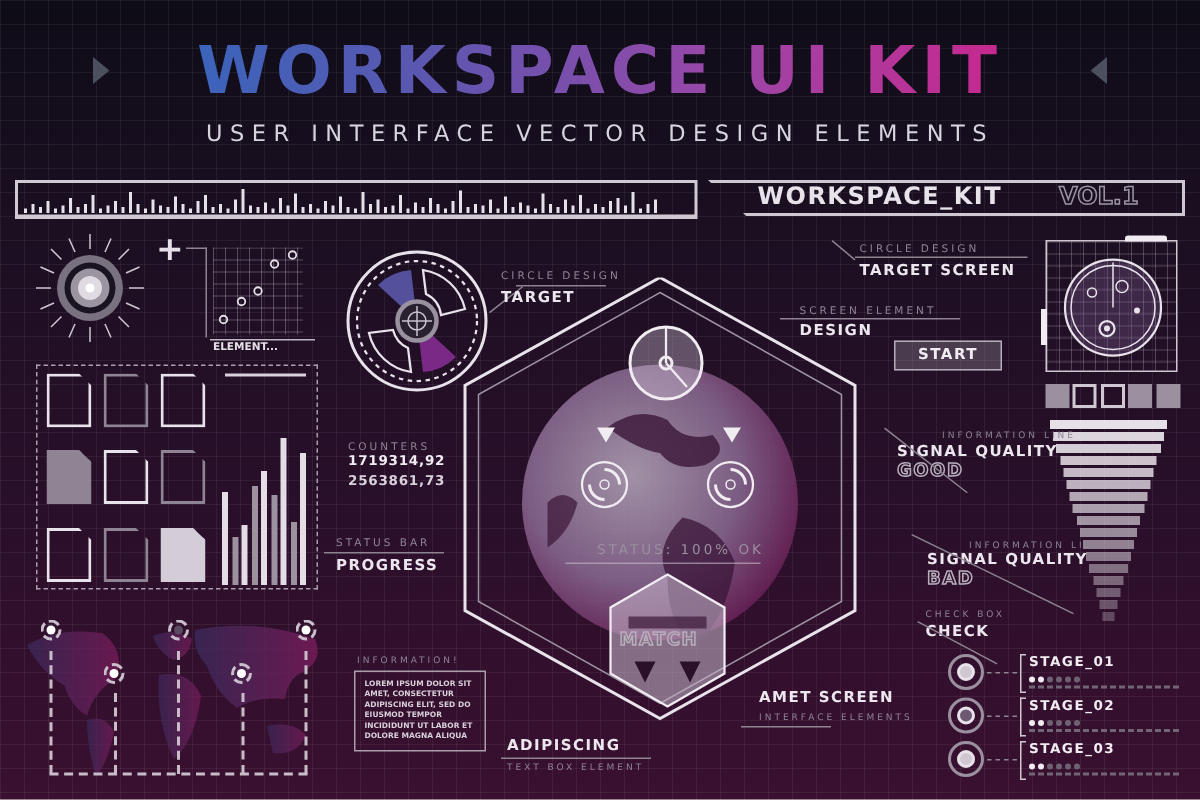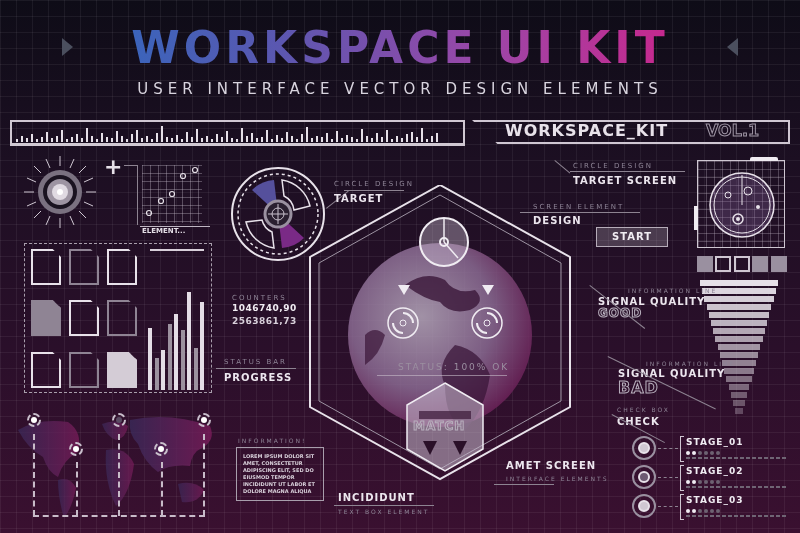--- a/index.html
+++ b/index.html
@@ -258,21 +258,21 @@
     <line x1="48" y1="38" x2="48" y2="58" stroke="#c8c0cc"></line>
       <line x1="38" y1="48" x2="58" y2="48" stroke="#c8c0cc"></line>
   </svg>
 </div>
 <div class="abs line" style="left:326px; top:208px; width:28px; transform:rotate(-38deg);"></div>
 <div class="abs line" style="left:344px; top:190px; width:60px;"></div>
 <div class="abs caption-small" style="left:334px; top:180px;">CIRCLE DESIGN</div>
 <div class="abs caption-big" style="left:334px; top:193px;">TARGET</div>
 
 <div class="abs caption-small" style="left:232px; top:294px;">COUNTERS</div>
-<div class="abs" style="left:232px; top:303px; font-size:9px; font-weight:bold; color:#f0ecf2; letter-spacing:0.5px;">1046740,90</div>
+<div class="abs" style="left:232px; top:303px; font-size:9px; font-weight:bold; color:#f0ecf2; letter-spacing:0.5px;">1719314,92</div>
 <div class="abs" style="left:232px; top:316px; font-size:9px; font-weight:bold; color:#d8d0da; letter-spacing:0.5px;">2563861,73</div>
 
 <div class="abs caption-small" style="left:224px; top:358px;">STATUS BAR</div>
 <div class="abs line" style="left:216px; top:368px; width:80px;"></div>
 <div class="abs caption-big" style="left:224px; top:372px;">PROGRESS</div>
 
 <div class="abs" style="left:305px; top:185px; width:270px; height:300px;">
   <svg width="270" height="300" viewBox="0 0 270 300">
     <defs>
       <radialGradient id="glob" cx="40%" cy="40%" r="65%">
@@ -383,21 +383,21 @@
     <div class="tri-bar" style="top: 128px; left: 35.2px; width: 7.6px; opacity: 0.28;"></div>
   </div>
 
 <div class="abs caption-small" style="left:628px; top:287px; font-size:6px;">INFORMATION LINE</div>
 <div class="abs caption-big" style="left:598px; top:296px;">SIGNAL QUALITY</div>
 <div class="abs outline-text" style="left:598px; top:306px; font-size:12px;">GOOD</div>
 <div class="abs line" style="left:590px; top:285px; width:70px; transform:rotate(38deg);"></div>
 
 <div class="abs caption-small" style="left:646px; top:360px; font-size:6px;">INFORMATION LINE</div>
 <div class="abs caption-big" style="left:618px; top:368px;">SIGNAL QUALITY</div>
-<div class="abs outline-text" style="left:618px; top:378px; font-size:16px;">BAD</div>
+<div class="abs outline-text" style="left:618px; top:378px; font-size:12px;">BAD</div>
 <div class="abs line" style="left:608px; top:356px; width:120px; transform:rotate(26deg);"></div>
 
 <div class="abs caption-small" style="left:617px; top:406px; font-size:6px;">CHECK BOX</div>
 <div class="abs caption-big" style="left:617px; top:416px;">CHECK</div>
 <div class="abs line" style="left:612px; top:414px; width:60px; transform:rotate(28deg);"></div>
 
 <div class="abs" id="stages" style="left:630px; top:436px; width:170px; height:90px;">
     <div class="abs circle" style="left: 2px; top: 0px; width: 24px; height: 24px; border: 2px solid rgb(154, 144, 160); display: flex; align-items: center; justify-content: center;">
       <div style="width: 12px; height: 12px; border-radius: 50%; background: rgb(207, 199, 210); border: 2px solid rgb(232, 226, 234);"></div>
     </div>
@@ -423,21 +423,21 @@
     <div class="abs dots" style="left: 56px; top: 70px; line-height: 4px;"><span class="on"></span><span class="on"></span><span></span><span></span><span></span><span></span></div>
     <div class="abs stage-line" style="left: 56px; top: 76px;"></div>
   </div>
 
 <div class="abs caption-big" style="left:506px; top:460px;">AMET SCREEN</div>
 <div class="abs caption-small" style="left:506px; top:475px; font-size:6px;">INTERFACE ELEMENTS</div>
 <div class="abs line" style="left:494px; top:484px; width:60px;"></div>
 
 <div class="abs caption-small" style="left:238px; top:437px; font-size:6px;">INFORMATION!</div>
 <div class="abs info-box">LOREM IPSUM DOLOR SIT AMET, CONSECTETUR ADIPISCING ELIT, SED DO EIUSMOD TEMPOR INCIDIDUNT UT LABOR ET DOLORE MAGNA ALIQUA</div>
-<div class="abs caption-big" style="left:338px; top:492px;">INCIDIDUNT</div>
+<div class="abs caption-big" style="left:338px; top:492px;">ADIPISCING</div>
 <div class="abs caption-small" style="left:338px; top:508px; font-size:6px;">TEXT BOX ELEMENT</div>
 <div class="abs line" style="left:334px; top:505px; width:100px;"></div>
 
 <div class="abs" style="left:10px; top:410px; width:212px; height:110px;">
   <svg width="212" height="110" viewBox="0 0 212 110">
     <defs>
       <linearGradient id="mapg" x1="0" x2="1">
         <stop offset="0%" stop-color="#3a2a5a"></stop>
         <stop offset="100%" stop-color="#7a1c5a"></stop>
       </linearGradient>

